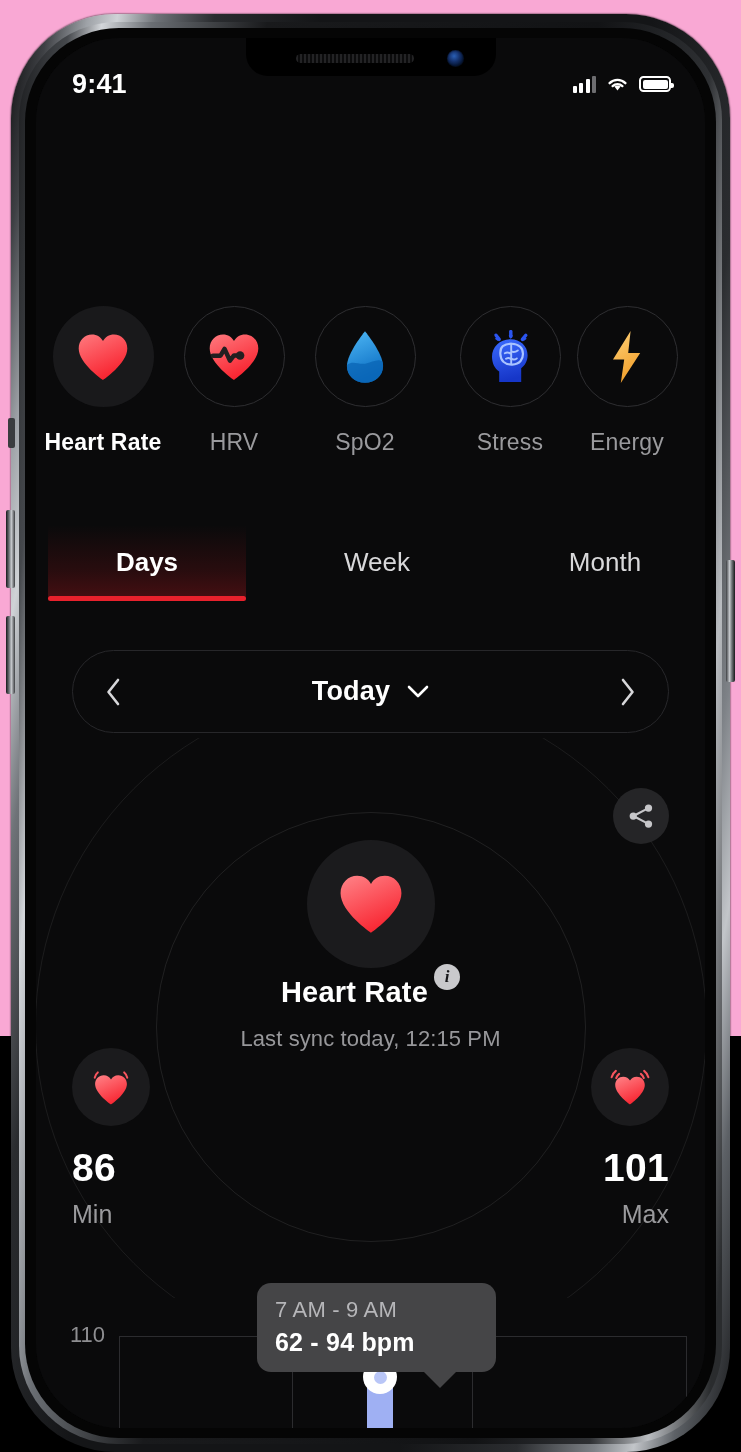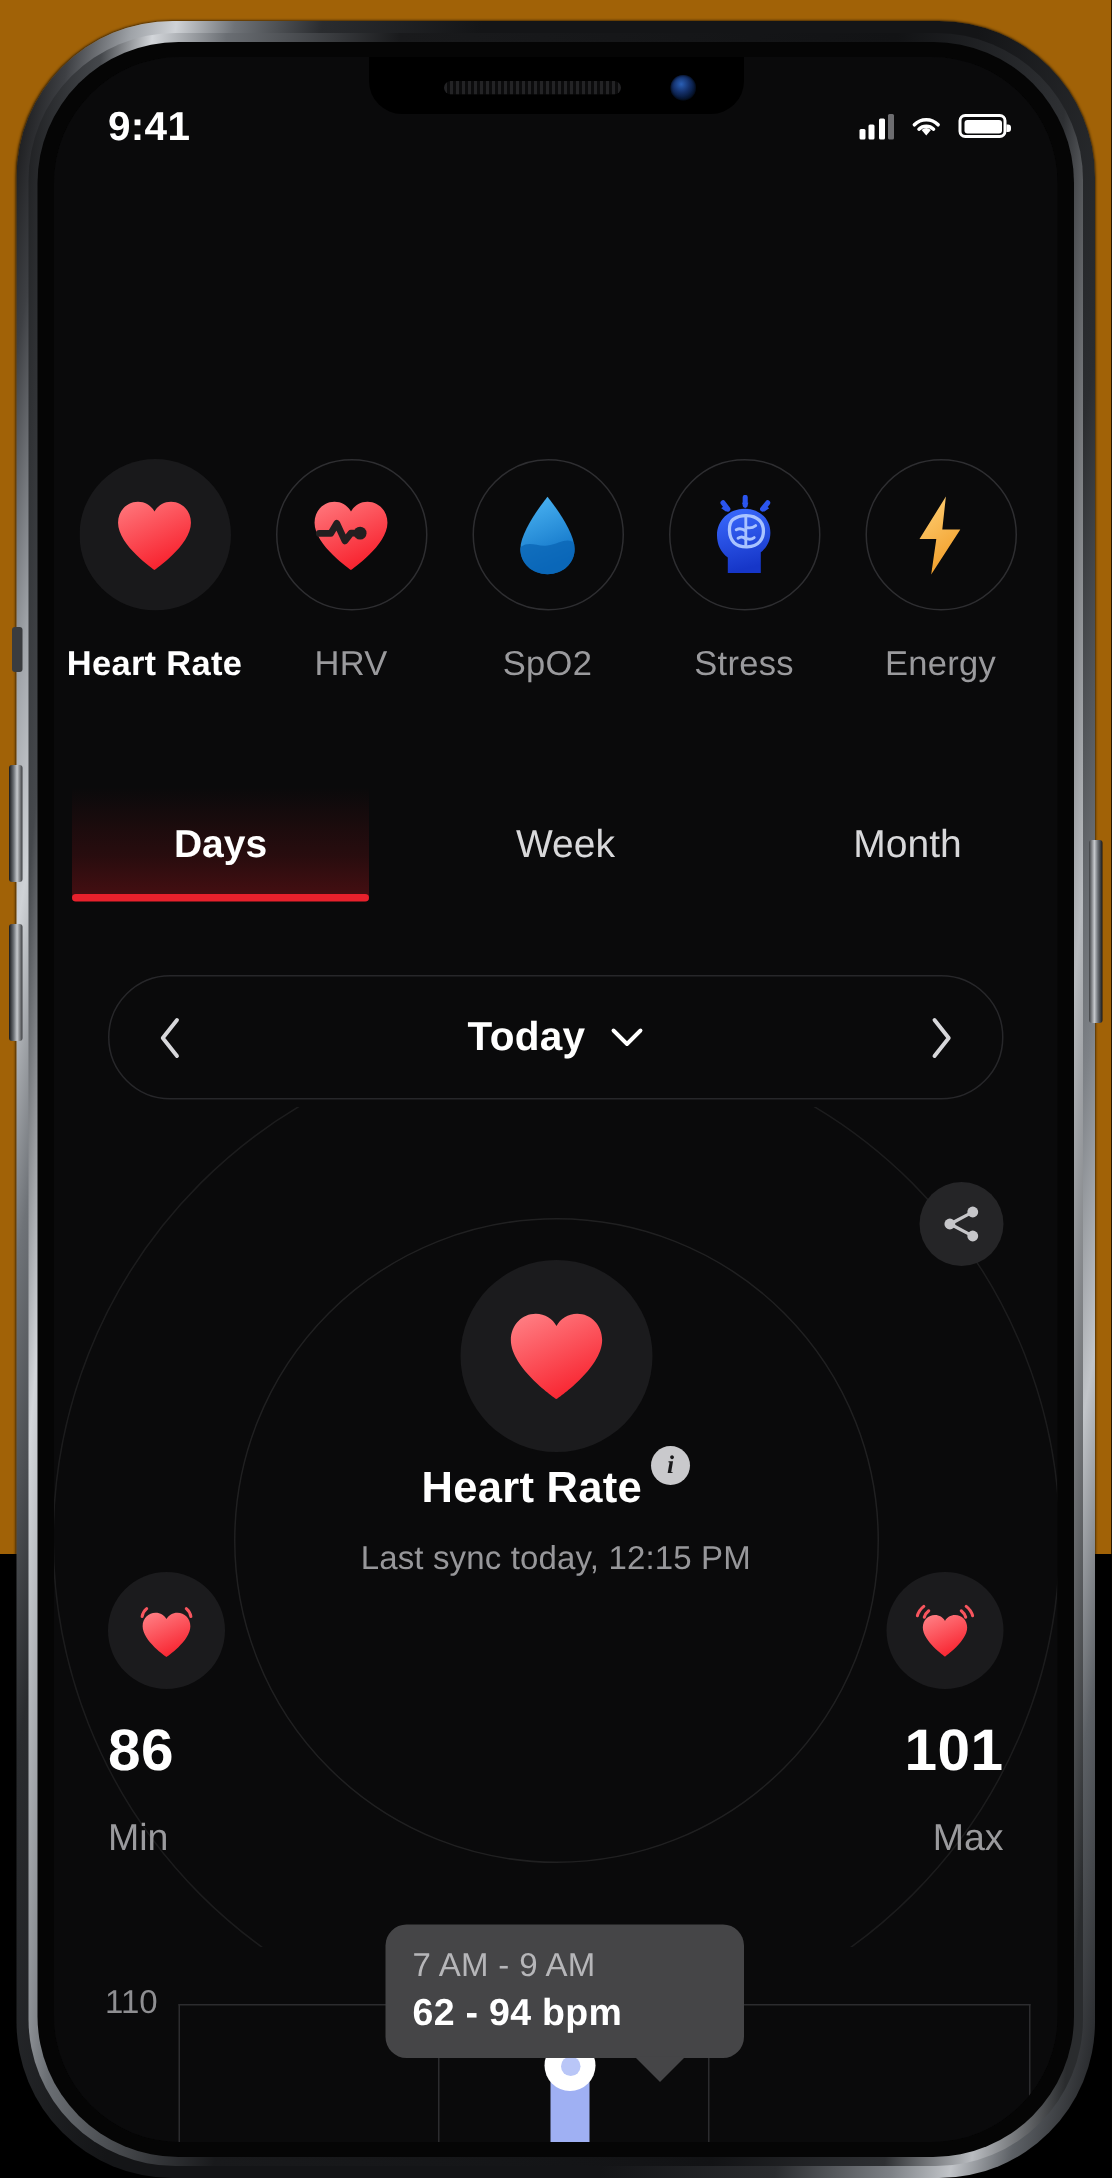--- a/index.html
+++ b/index.html
@@ -5,21 +5,21 @@
 <style>
   * { margin:0; padding:0; box-sizing:border-box; }
   html,body{
     width:741px; height:1452px;
     background:#000; overflow:hidden;
     font-family:"Liberation Sans", sans-serif;
     -webkit-font-smoothing:antialiased;
   }
 
   
-  #stage{ position:relative; width:741px; height:1036px; background:#a16207; }
+  #stage{ position:relative; width:741px; height:1036px; background:#f9a8d4; }
 
   .phone-outer{
     position:absolute; left:11px; top:14px;
     width:719px; height:1438px;
     border-radius:104px;
     background:
       linear-gradient(100deg,#0a0a0b 0%,#3e4044 4%,#9fa3a8 8%,#cfd2d6 11%,
                       #6f7378 15%,#2a2c2f 21%,#141517 32%,#141517 66%,
                       #2b2d30 78%,#7e8287 86%,#c2c5c9 90%,#5d6166 94%,#17181a 100%);
     box-shadow:0 0 2px #000;
@@ -198,21 +198,21 @@
 
   .stat{ position:absolute; top:310px; width:170px; }
   .stat.min{ left:36px; }
   .stat.max{ right:36px; text-align:right; }
   .stat .sc{
     width:78px; height:78px; border-radius:50%; background:#1b1b1d;
     display:flex; align-items:center; justify-content:center;
   }
   .stat.max .sc{ margin-left:auto; }
   .stat .sv{ font-size:39px; font-weight:700; color:#fff; margin-top:20px; letter-spacing:.3px; }
-  .stat .sl{ font-size:25px; color:#9a9a9d; margin-top:21px; }
+  .stat .sl{ font-size:25px; color:#9a9a9d; margin-top:10px; }
 
   
   .chart{ position:absolute; left:0; top:1240px; width:100%; height:160px; z-index:12; }
   .ytick{
     position:absolute; left:34px; top:44px; font-size:22px; color:#8e8e91;
   }
   .plot{
     position:absolute; left:83px; top:58px; right:18px; height:110px;
     border-top:1px solid #2c2c2f; border-left:1px solid #2c2c2f; border-right:1px solid #2c2c2f;
   }
@@ -327,21 +327,21 @@
                     <stop offset="1" stop-color="#0C6FC4"></stop>
                   </linearGradient>
                 </defs>
               <path d="M10 1 C10 1 18.4 11.2 18.4 17.2 C18.4 21.7 14.7 25 10 25 C5.3 25 1.6 21.7 1.6 17.2 C1.6 11.2 10 1 10 1 Z" fill="url(#dg)"></path>
               <path d="M1.8 16.5 C4.5 14.6 7 16.6 10 16.1 C13.6 15.5 16.2 13.4 18.2 15.3 C18.3 16 18.4 16.6 18.4 17.2 C18.4 21.7 14.7 25 10 25 C5.3 25 1.6 21.7 1.6 17.2 Z" fill="#0A64B4" opacity=".75"></path>
             </svg>
           </div>
           <div class="lbl">SpO2</div>
         </div>
 
-        <div class="metric" style="left:393px;">
+        <div class="metric" style="left:407px;">
           <div class="circle">
             <svg width="52" height="54" viewBox="0 0 26 27">
               <defs>
                   <linearGradient id="sg" x1="0" y1="0" x2="0.2" y2="1">
                 <stop offset="0" stop-color="#3B6BFF"></stop>
                     <stop offset="1" stop-color="#1636C8"></stop>
                   </linearGradient>
                 </defs>
               <path d="M7.6 26 L7.6 20.8 C5.2 19.1 4 16.4 4 13.4 C4 8.4 8 4.6 13.3 4.6 C18.2 4.6 21.8 8 21.8 12.6 C21.8 15.4 20.5 17.7 18.6 19.1 L18.6 26 Z" fill="url(#sg)"></path>
               <path d="M9.4 8.1 C11.8 6.4 16 6.4 18.1 8.4 C19.9 10.1 19.9 13.6 18.3 15.5 C16.4 17.8 11.8 17.8 9.7 15.9 C7.8 14.1 7.6 9.6 9.4 8.1 Z" fill="none" stroke="#A9C3FF" stroke-width="1.1"></path>

